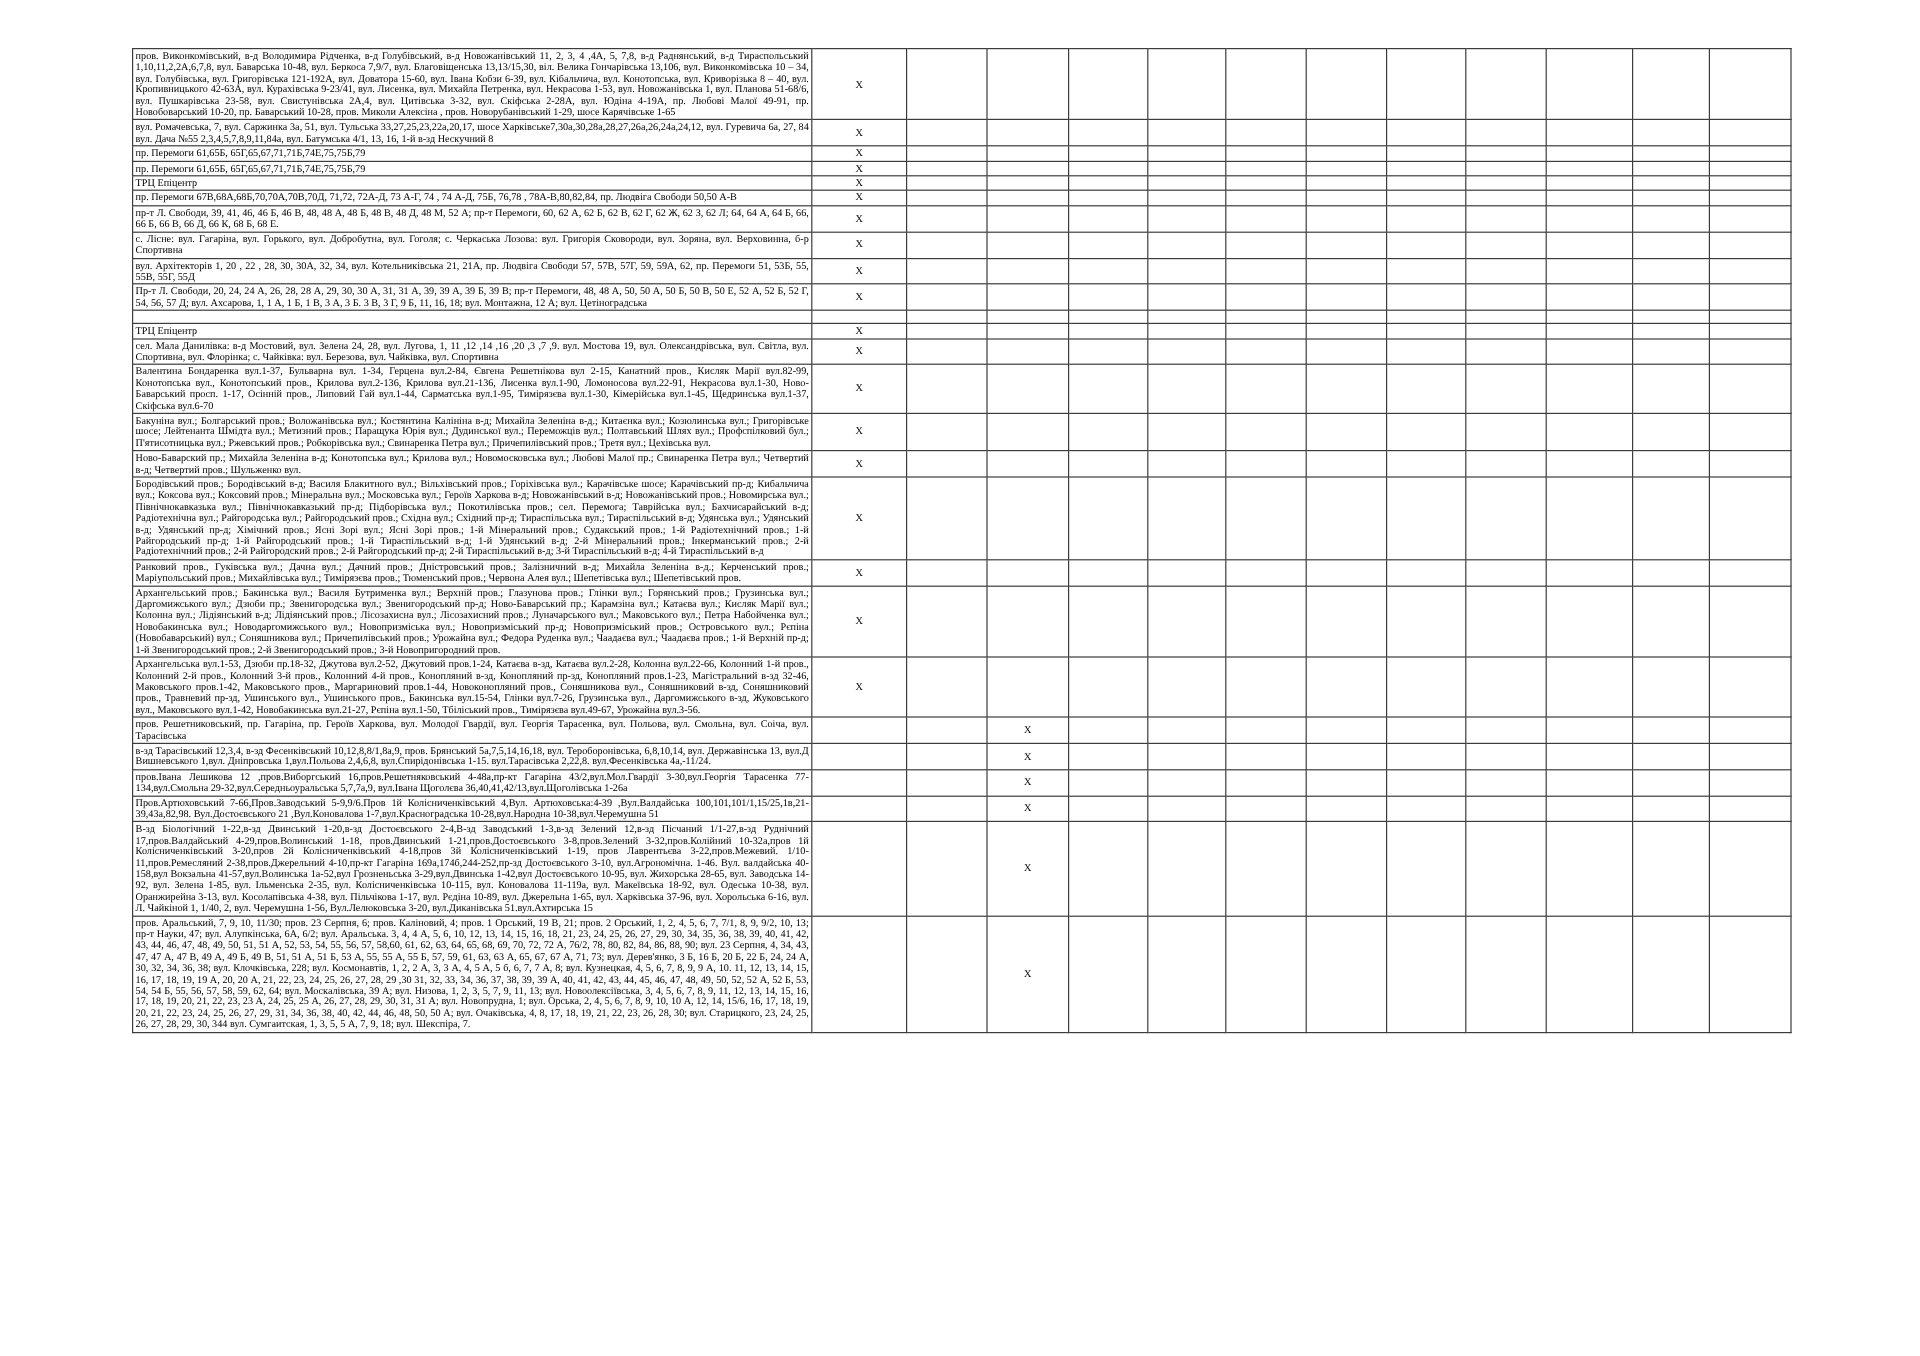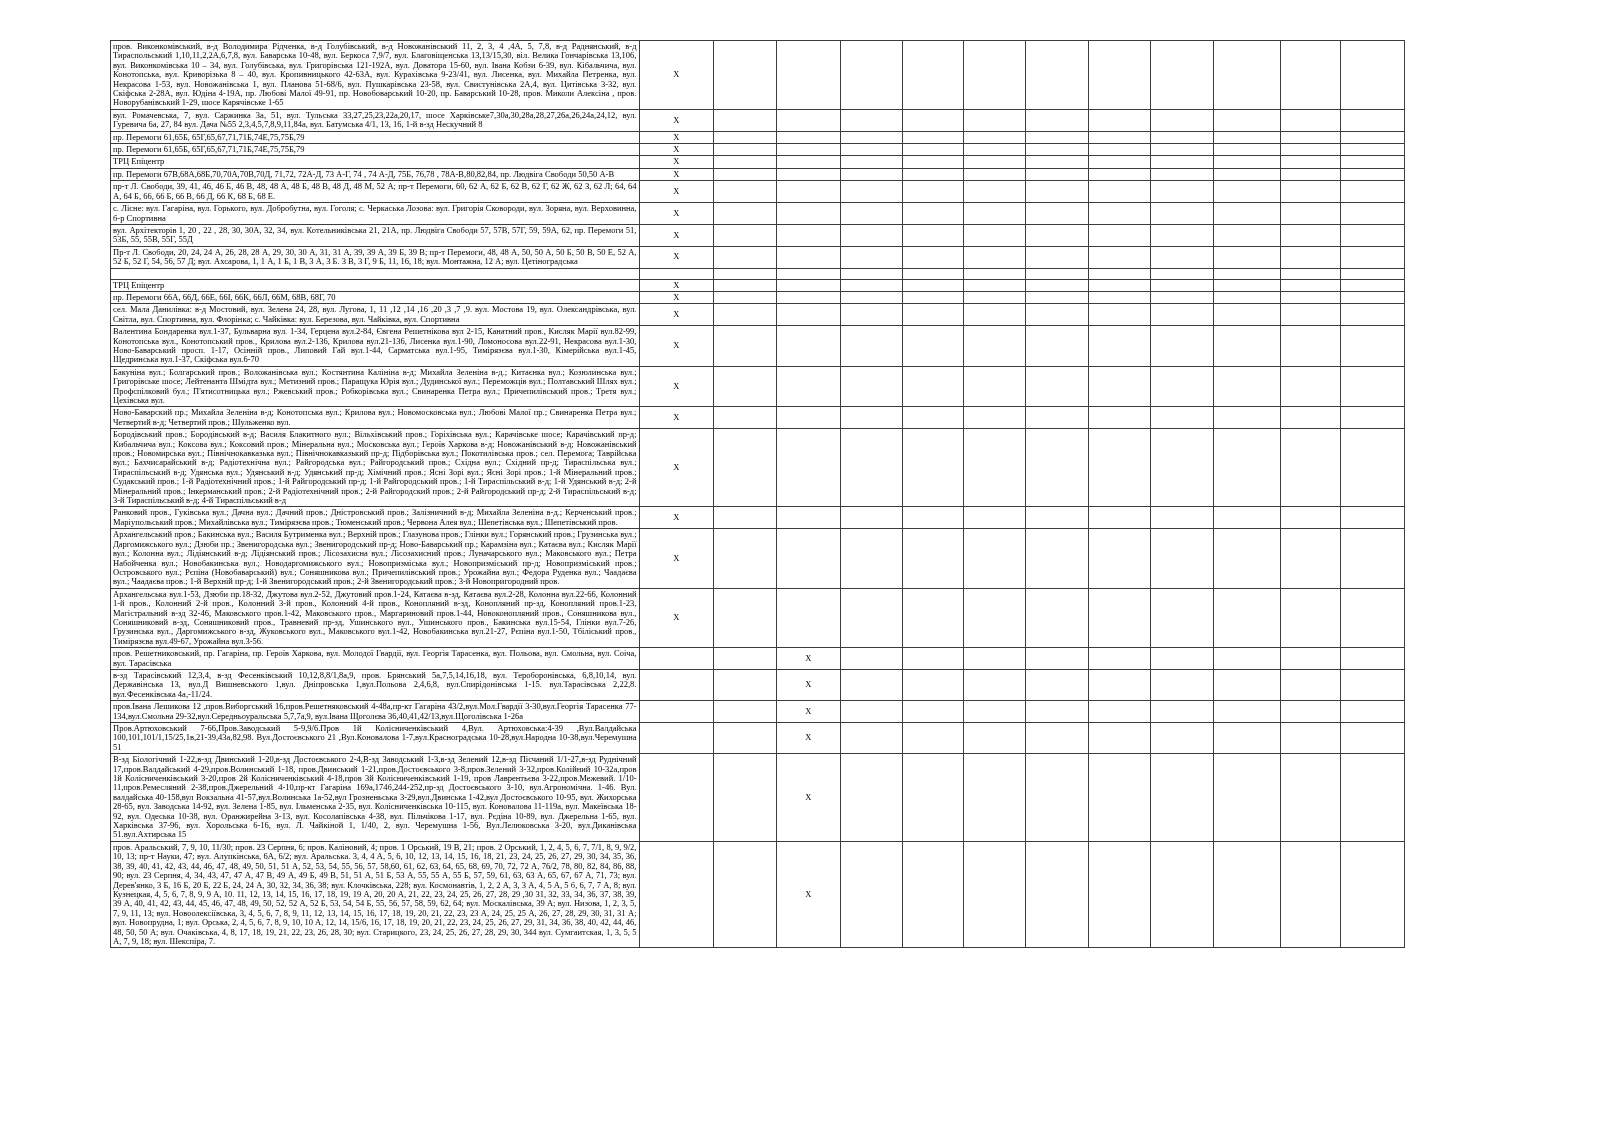--- a/index.html
+++ b/index.html
@@ -7,21 +7,21 @@
     padding: 0;
     background: #ffffff;
     width: 1600px;
     height: 1130px;
     overflow: hidden;
     font-family: "Liberation Serif", "DejaVu Serif", serif;
     color: #000000;
   }
   .page {
     position: relative;
-    width: 1405px;
+    width: 1600px;
     height: 1130px;
     background: #ffffff;
   }
   table.schedule {
     position: absolute;
     left: 110px;
     top: 40px;
     border-collapse: collapse;
     table-layout: fixed;
   }
@@ -241,35 +241,20 @@
           <td class="mark"></td>
           <td class="mark"></td>
           <td class="mark"></td>
           <td class="mark"></td>
           <td class="mark"></td>
           <td class="mark"></td>
           <td class="mark"></td>
           <td class="mark"></td>
         </tr>
         <tr>
-          <td class="addr">пр. Перемоги 66А, 66Д, 66Е, 66І, 66К, 66Л, 66М, 68В, 68Г, 70</td>
-          <td class="mark">X</td>
-          <td class="mark"></td>
-          <td class="mark"></td>
-          <td class="mark"></td>
-          <td class="mark"></td>
-          <td class="mark"></td>
-          <td class="mark"></td>
-          <td class="mark"></td>
-          <td class="mark"></td>
-          <td class="mark"></td>
-          <td class="mark"></td>
-          <td class="mark"></td>
-        </tr>
-        <tr>
           <td class="addr">сел. Мала Данилівка: в-д Мостовий, вул. Зелена 24, 28, вул. Лугова, 1, 11 ,12 ,14 ,16 ,20 ,3 ,7 ,9. вул. Мостова 19, вул. Олександрівська, вул. Світла, вул. Спортивна, вул. Флорінка; с. Чайківка: вул. Березова, вул. Чайківка, вул. Спортивна</td>
           <td class="mark">X</td>
           <td class="mark"></td>
           <td class="mark"></td>
           <td class="mark"></td>
           <td class="mark"></td>
           <td class="mark"></td>
           <td class="mark"></td>
           <td class="mark"></td>
           <td class="mark"></td>

